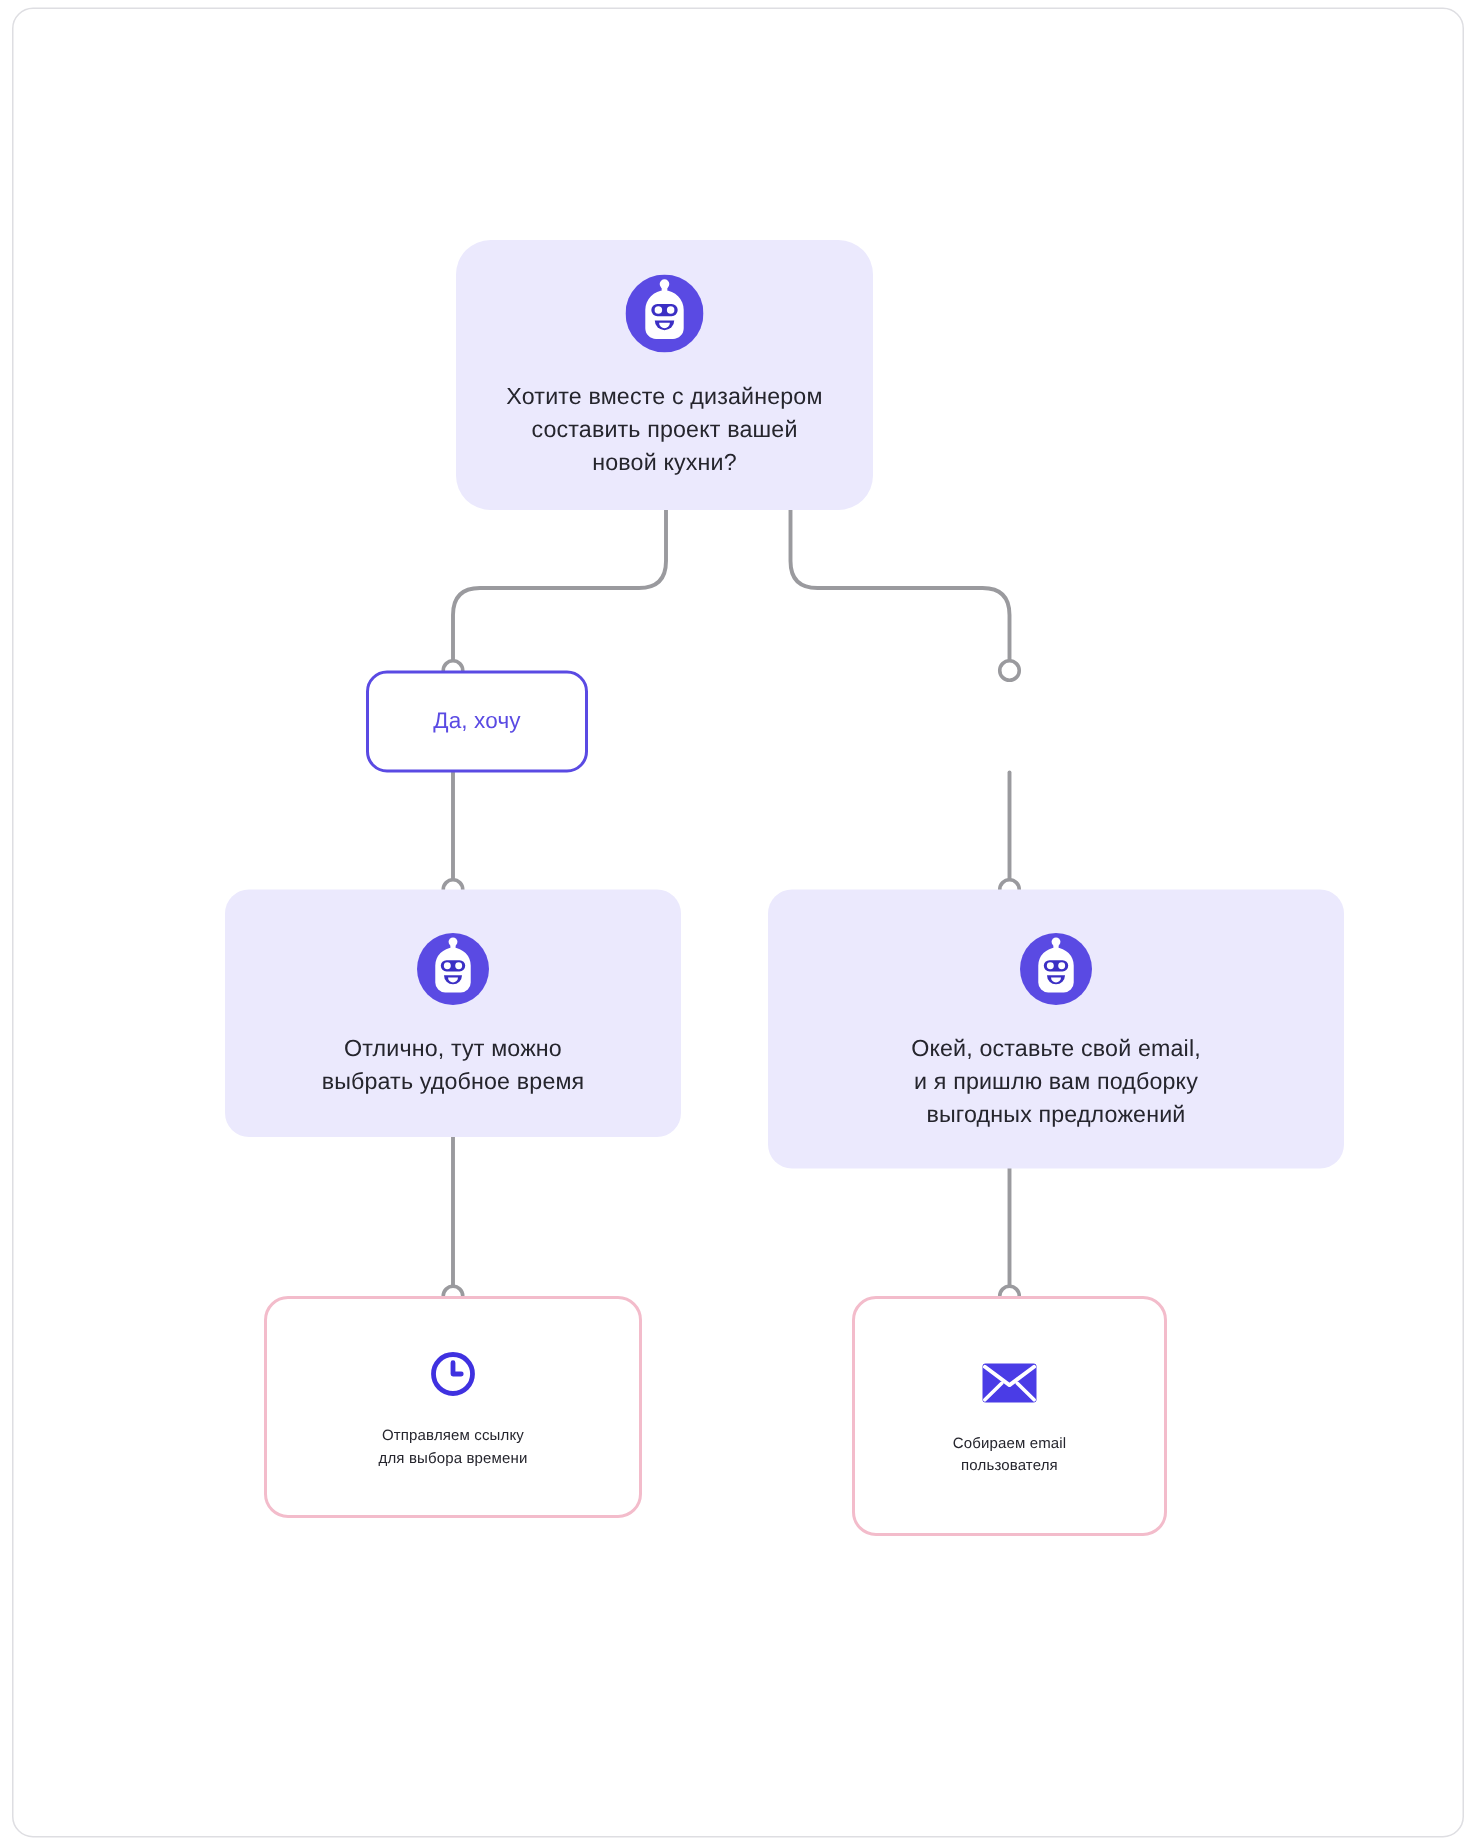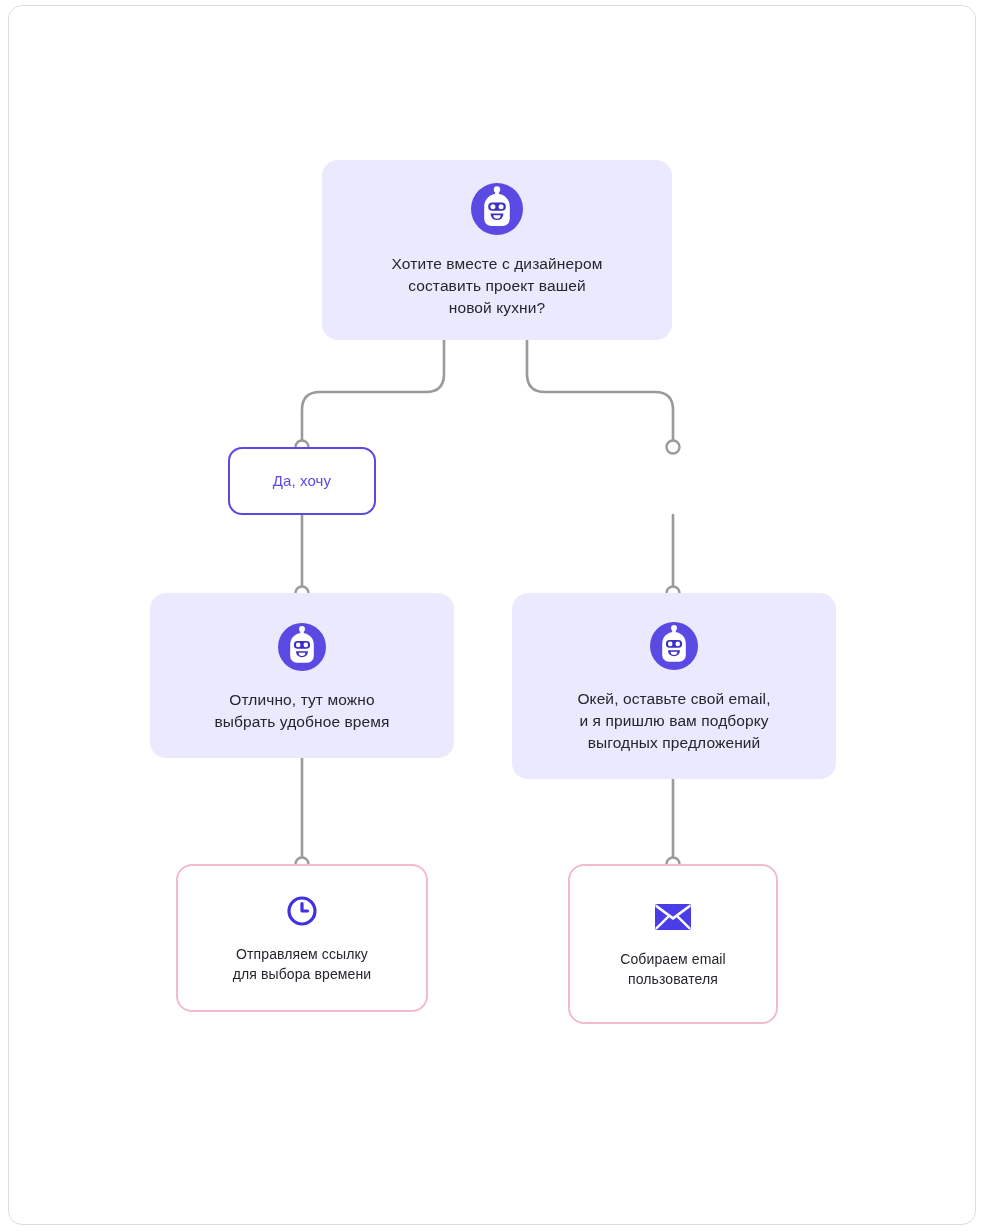--- a/index.html
+++ b/index.html
@@ -55,20 +55,21 @@
     background: #ebe9fd;
     border-radius: 16px;
   }
 
   .node-answer {
     background: #ffffff;
     border: 2.5px solid #5a4ae3;
     border-radius: 14px;
     display: flex;
     justify-content: center;
+    margin-left: 16px;
   }
 
   .node-action {
     background: #ffffff;
     border: 2px solid #f3bccb;
     border-radius: 16px;
   }
 
   .node-icon {
     display: block;
@@ -85,47 +86,48 @@
   }
 
   .answer-text {
     color: #5a4ae3;
     font-size: 15px;
     letter-spacing: 0.1px;
   }
 
   .action-text {
     color: #25252d;
-    font-size: 14px;
+    font-size: 10px;
     line-height: 1.42;
     white-space: pre-line;
   }
 
   
   #node-question {
-    left: 322px;  top: 160px;
-    width: 350px; height: 180px;
+    left: 304px;  top: 160px;
+    width: 278px; height: 180px;
     padding: 22px 18px 20px;
+    border-radius: 23px;
   }
   #node-answer-yes {
     left: 228px;  top: 447px;
     width: 148px; height: 68px;
   }
   #node-answer-no {
     left: 538px;  top: 447px;
     width: 272px; height: 68px;
   }
   #node-bot-time {
     left: 150px;  top: 593px;
     width: 304px; height: 165px;
     padding: 22px 28px 18px;
   }
   #node-bot-email {
     left: 512px;  top: 593px;
-    width: 324px; height: 186px;
+    width: 384px; height: 186px;
     padding: 22px 14px 18px;
   }
   #node-action-link {
     left: 176px;  top: 864px;
     width: 252px; height: 148px;
     padding: 24px 14px 20px;
   }
   #node-action-email {
     left: 568px;  top: 864px;
     width: 210px; height: 160px;

